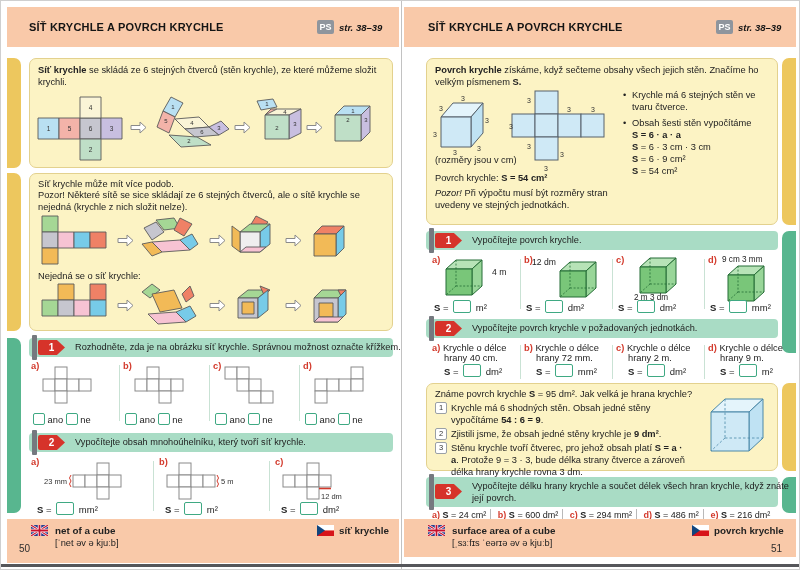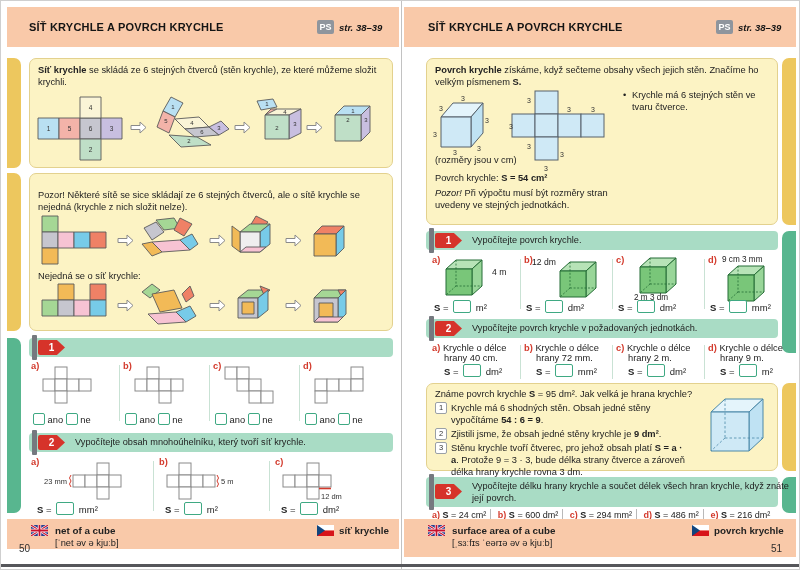--- a/index.html
+++ b/index.html
@@ -142,20 +142,21 @@
       </g>
       <g font-size="6" fill="#333" text-anchor="middle" font-family="Liberation Sans,sans-serif">
         <text x="318" y="22">1</text>
         <text x="313" y="31">2</text>
         <text x="331" y="31">3</text>
       </g>
     </svg>
   </div>
 
   <div class="ybox" style="left:28px;top:172px;width:364px;height:158px">
+    <div class="abs bt" style="left:8px;top:4px;width:350px">Síť krychle může mít více podob.</div>
     <div class="abs bt" style="left:8px;top:15px;width:350px">Pozor! Některé sítě se sice skládají ze 6 stejných čtverců, ale o sítě krychle se nejedná (krychle z nich složit nelze).</div>
     <svg class="abs" style="left:8px;top:40px" width="346" height="54" viewBox="0 0 346 54">
       <g stroke="#5a5a5a" stroke-width="0.9" stroke-linejoin="round">
         <rect x="4" y="2" width="16" height="16" fill="#a5d795"></rect>
         <rect x="4" y="18" width="16" height="16" fill="#c6c6cf"></rect>
         <rect x="20" y="18" width="16" height="16" fill="#f7c3d3"></rect>
         <rect x="36" y="18" width="16" height="16" fill="#77cbe8"></rect>
         <rect x="52" y="18" width="16" height="16" fill="#ef8166"></rect>
         <rect x="4" y="34" width="16" height="16" fill="#f2ba57"></rect>
       </g>
@@ -218,20 +219,21 @@
         <rect x="4" y="12" width="24" height="24" fill="#c6c6cf"></rect>
         <rect x="9" y="17" width="14" height="14" fill="#f2ba57"></rect>
         <polygon points="4,36 28,36 33,31 9,31" fill="#f7c3d3"></polygon>
       </g>
     </svg>
   </div>
 
   <div class="banner" style="left:28px;top:337px;width:364px">
     <span class="gbar"></span>
     <span class="badge">1</span>
+    <span class="btxt">Rozhodněte, zda je na obrázku síť krychle. Správnou možnost označte křížkem.</span>
   </div>
 
   <div class="abs" style="left:30px;top:360px;width:84px;height:66px">
     <span class="rl abs" style="left:0;top:0">a)</span>
     <svg class="abs" style="left:10px;top:4px" width="56" height="40" viewBox="0 0 56 40">
       <g fill="#fff" stroke="#8a8a8a" stroke-width="1">
         <rect x="14" y="2" width="12" height="12"></rect>
             <rect x="2" y="14" width="12" height="12"></rect>
         <rect x="14" y="14" width="12" height="12"></rect>
             <rect x="26" y="14" width="12" height="12"></rect>
@@ -372,21 +374,21 @@
       <text x="40" y="38" font-size="7.5" fill="#333" font-family="Liberation Sans,sans-serif">12 dm</text>
     </svg>
     <span class="srow abs" style="left:6px;bottom:0">
       <b>S</b>
       <span>=</span>
       <span class="ansbox"></span>
       <span>dm²</span>
     </span>
   </div>
 
-  <div class="band" style="left:6px;right:2px;top:518px;height:30px">
+  <div class="band" style="left:6px;right:2px;top:518px;height:44px">
     <svg class="flag" style="left:24px;top:6px" viewBox="0 0 17 11">
       <rect width="17" height="11" fill="#2b3f8c"></rect>
       <path d="M0,0 L17,11 M17,0 L0,11" stroke="#fff" stroke-width="2.4"></path>
       <path d="M0,0 L17,11 M17,0 L0,11" stroke="#c8102e" stroke-width="1.1"></path>
       <path d="M8.5,0 V11 M0,5.5 H17" stroke="#fff" stroke-width="3.4"></path>
       <path d="M8.5,0 V11 M0,5.5 H17" stroke="#c8102e" stroke-width="1.8"></path>
     </svg>
     <span class="fen abs" style="left:48px;top:6px">net of a cube</span>
     <span class="ipa abs" style="left:48px;top:19px">[ˈnet əv ə kjuːb]</span>
     <svg class="flag" style="left:310px;top:6px" viewBox="0 0 17 11">
@@ -455,20 +457,27 @@
     <div class="abs" style="left:8px;top:114px;white-space:nowrap">
       <span>Povrch krychle:</span>
       <b>S = 54 cm²</b>
     </div>
     <div class="abs bt" style="left:8px;top:128px;width:186px">
       <i>Pozor!</i>
       <span>Při výpočtu musí být rozměry stran uvedeny ve stejných jednotkách.</span>
     </div>
     <div class="abs" style="left:196px;top:30px;width:152px">
       <div class="bullet">Krychle má 6 stejných stěn ve tvaru čtverce.</div>
+      <div class="bullet">
+        <span>Obsah šesti stěn vypočítáme</span><br>
+        <b>S = 6 · a · a</b><br>
+        <b>S</b> <span>= 6 · 3 cm · 3 cm</span><br>
+        <b>S</b> <span>= 6 · 9 cm²</span><br>
+        <b>S</b> <span>= 54 cm²</span>
+      </div>
     </div>
   </div>
 
   <div class="banner" style="left:24px;top:230px;width:352px">
     <span class="gbar"></span>
     <span class="badge">1</span>
     <span class="btxt">Vypočítejte povrch krychle.</span>
   </div>
 
   <div class="abs" style="left:30px;top:254px;width:86px;height:58px">

